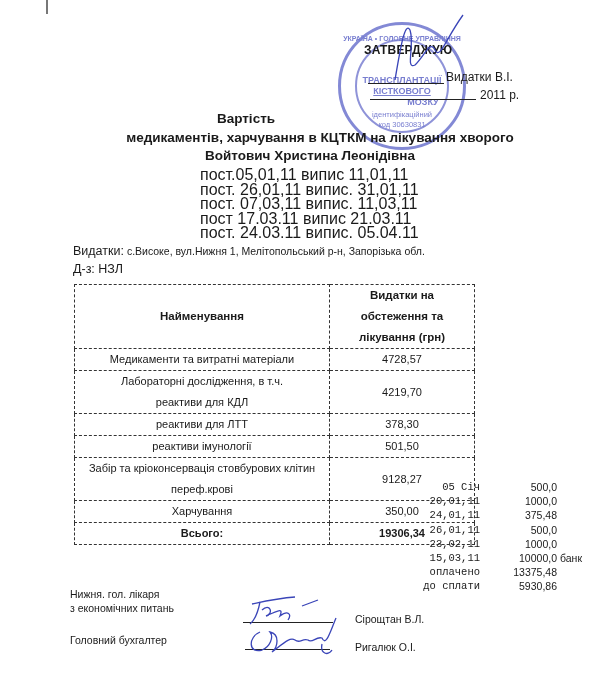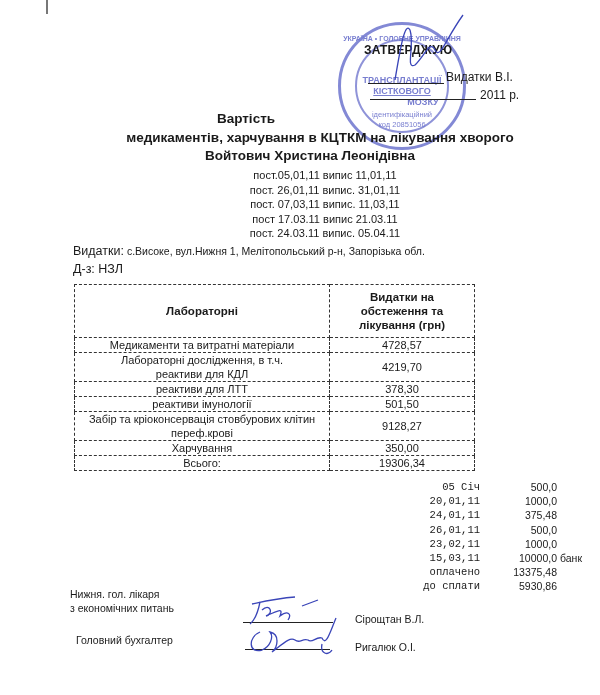--- a/index.html
+++ b/index.html
@@ -26,64 +26,64 @@
     }
 
     .approve-title { left: 364px; top: 43px; font-size: 12px; font-weight: bold; letter-spacing: 0.2px; }
     .sig-line { height: 1px; background: #222; }
     .approver-name { left: 446px; top: 70px; font-size: 12px; }
     .approve-year { left: 480px; top: 88px; font-size: 12px; }
 
     .title1 { left: 0; width: 492px; top: 111px; text-align: center; font-size: 13.5px; font-weight: bold; }
     .title2 { left: 0; width: 640px; top: 130px; text-align: center; font-size: 13.5px; font-weight: bold; }
     .title3 { left: 0; width: 620px; top: 148px; text-align: center; font-size: 13.5px; font-weight: bold; }
-    .stays { left: 200px; width: 250px; top: 168px; text-align: center; font-size: 11px; line-height: 14.5px; }
+    .stays { left: 200px; width: 250px; top: 168px; font-size: 16px; line-height: 14.5px; }
     .stays div { height: 14.5px; }
 
     .address { left: 73px; top: 244px; font-size: 10.5px; }
     .address .lbl { font-size: 12.5px; }
     .diag { left: 73px; top: 262px; font-size: 12.5px; }
 
     table.costs {
       position: absolute; left: 74px; top: 284px; width: 401px;
       border-collapse: collapse; font-size: 11px;
     }
     table.costs td, table.costs th {
-      border: 1px dashed #333; padding: 0 2px; text-align: center; line-height: 14px;
+      border: 1px dashed #333; padding: 0 2px; text-align: center; line-height: 21px;
     }
     table.costs th { font-weight: bold; height: 52px; font-size: 11.5px; }
     table.costs td.name { width: 210px; }
-    table.costs tr.total td { font-weight: normal; }
+    table.costs tr.total td { font-weight: bold; }
 
     .payments { left: 380px; top: 481px; font-size: 10.5px; }
     .pay-row { position: relative; height: 14.2px; width: 220px; }
     .pay-date { position: absolute; right: 120px; text-align: center; font-family: Liberation Mono, monospace; }
     .pay-amt { position: absolute; right: 43px; text-align: right; }
     .pay-note { position: absolute; left: 180px; }
 
     .sig-block { font-size: 10.5px; }
     .s1 { left: 70px; top: 587px; line-height: 14px; }
-    .s2 { left: 76px; top: 634px; }
+    .s2 { left: 70px; top: 634px; }
     .n1 { left: 355px; top: 613px; }
     .n2 { left: 355px; top: 641px; }
     .signature { stroke: #3a45b8; fill: none; stroke-width: 1.3; }
   </style>
 </head>
 <body>
 
 <div class="abs edge-mark"></div>
 
 <div class="abs stamp">
   <div class="stamp-inner"></div>
   <div class="stamp-text" style="top:8px;font-size:7px;">УКРАЇНА • ГОЛОВНЕ УПРАВЛІННЯ</div>
   <div class="stamp-text" style="top:50px;">ТРАНСПЛАНТАЦІЇ</div>
   <div class="stamp-text" style="top:61px;text-decoration:underline;">КІСТКОВОГО</div>
   <div class="stamp-text" style="top:72px;padding-left:42px;">МОЗКУ</div>
   <div class="stamp-text" style="top:84px;font-size:7.5px;font-weight:normal;">ідентифікаційний</div>
-  <div class="stamp-text" style="top:94px;font-size:7.5px;font-weight:normal;">код 20851056</div>
+  <div class="stamp-text" style="top:94px;font-size:7.5px;font-weight:normal;">код 30630831</div>
 </div>
 
 <div class="abs approve-title">ЗАТВЕРДЖУЮ</div>
 <div class="abs sig-line" style="left:368px;top:83px;width:76px;"></div>
 <div class="abs approver-name">Видатки В.І.</div>
 <div class="abs sig-line" style="left:370px;top:99px;width:106px;"></div>
 <div class="abs approve-year">2011 р.</div>
 <svg class="abs" style="left:385px;top:10px;" width="80" height="80">
   <path class="signature" d="M10 70 C 15 40, 20 10, 25 20 C 30 35, 20 60, 30 55 C 40 45, 45 30, 50 40 C 55 50, 60 30, 78 5"></path>
 </svg>
@@ -102,21 +102,21 @@
 
 <div class="abs address">
   <span class="lbl">Видатки:</span>
   <span>с.Високе, вул.Нижня 1, Мелітопольський р-н, Запорізька обл.</span>
 </div>
 <div class="abs diag">Д-з: НЗЛ</div>
 
 <table class="costs">
   <tbody>
       <tr>
-    <th>Лабораторні</th>
+    <th>Найменування</th>
     <th style="padding:0 20px;">Видатки на  обстеження та лікування (грн)</th>
   </tr>
   <tr style="height:14px;">
     <td class="name">Медикаменти та витратні матеріали</td>
     <td>4728,57</td>
   </tr>
   <tr style="height:28px;">
     <td class="name" style="padding:0 22px;">Лабораторні дослідження, в т.ч. реактиви для КДЛ</td>
     <td>4219,70</td>
   </tr>

